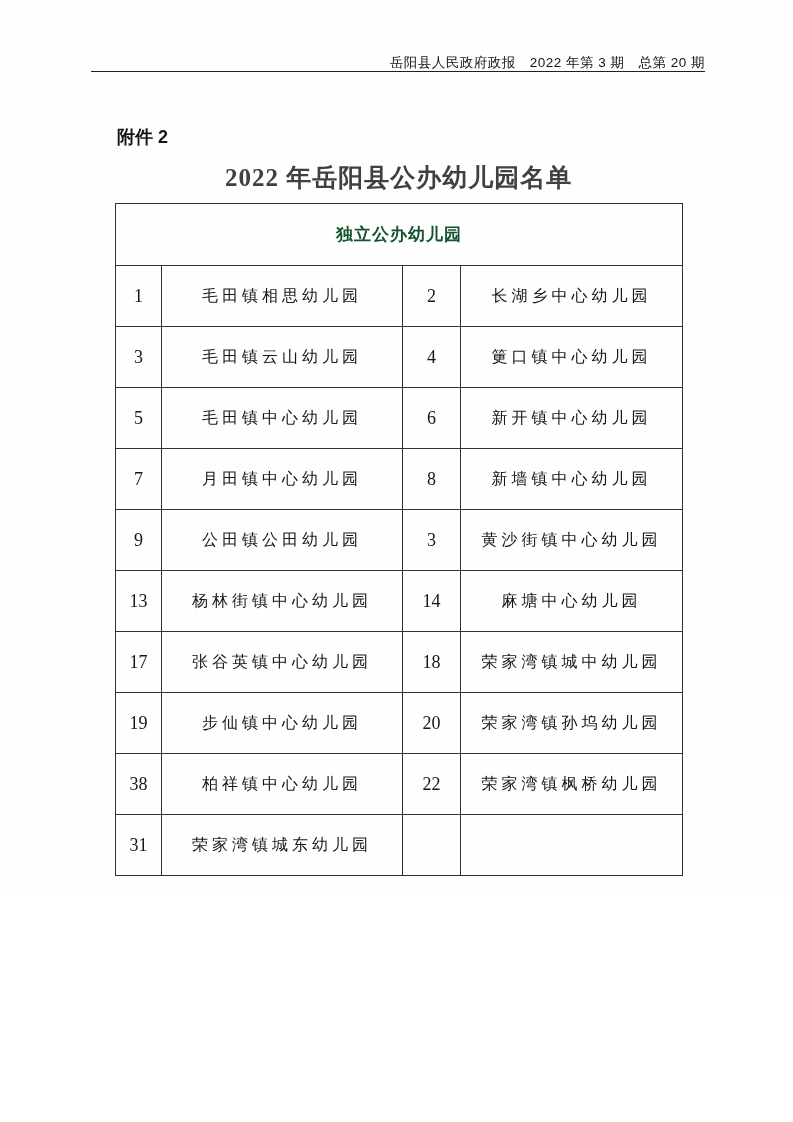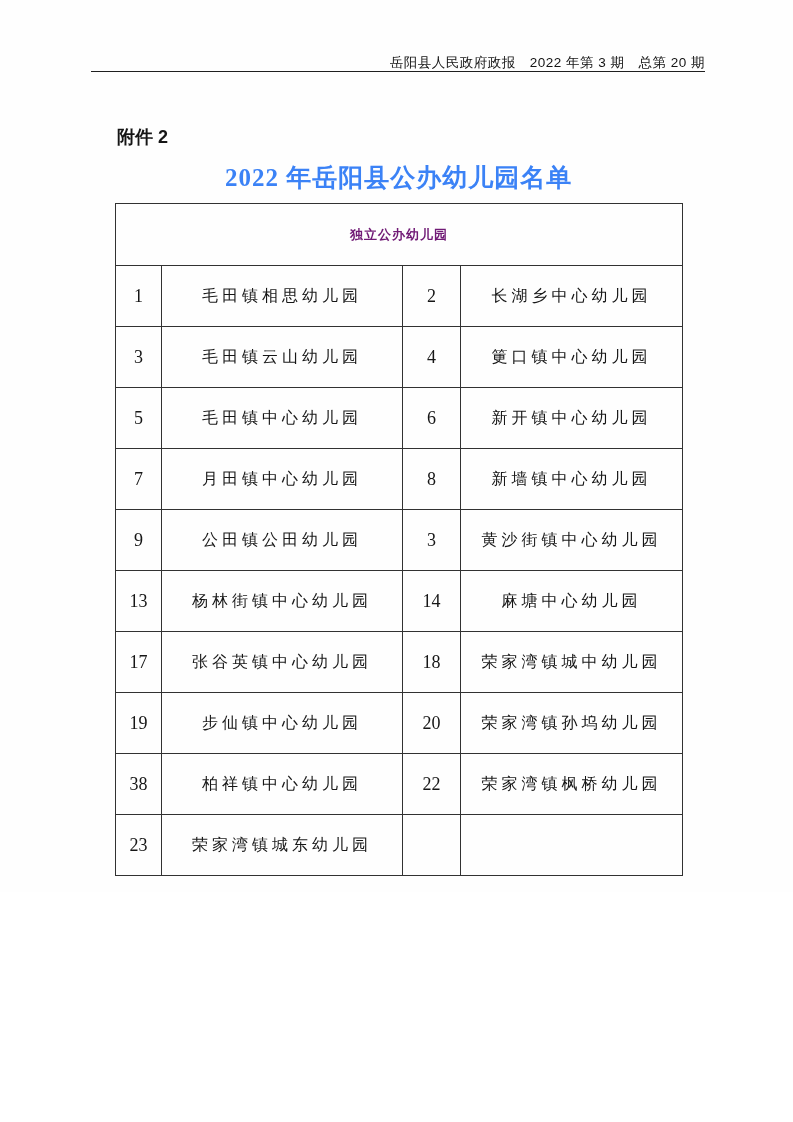--- a/index.html
+++ b/index.html
@@ -46,44 +46,44 @@
   .doc-title {
     position: absolute;
     top: 161px;
     left: 115px;
     width: 567px;
     margin: 0;
     text-align: center;
     font-size: 25px;
     font-weight: bold;
     letter-spacing: 1px;
-    color: #3b82f6;
+    color: #404040;
     font-family: "Liberation Serif", "DejaVu Serif", serif;
   }
   table.kg-table {
     position: absolute;
     top: 203px;
     left: 115px;
     width: 567px;
     border-collapse: collapse;
     table-layout: fixed;
   }
   table.kg-table td {
     border: 1px solid #323232;
     text-align: center;
     vertical-align: middle;
     padding: 0;
     overflow: hidden;
   }
   tr.section-row td {
     height: 61px;
     font-weight: bold;
-    font-size: 13px;
+    font-size: 17px;
     letter-spacing: 1px;
-    color: #701a75;
+    color: #14532d;
   }
   tr.data-row td {
     height: 60px;
   }
   td.num {
     font-size: 18px;
     color: #161616;
   }
   td.name {
     font-size: 16px;
@@ -172,21 +172,21 @@
         <td class="num">20</td>
         <td class="name">荣家湾镇孙坞幼儿园</td>
       </tr>
       <tr class="data-row">
         <td class="num">38</td>
         <td class="name">柏祥镇中心幼儿园</td>
         <td class="num">22</td>
         <td class="name">荣家湾镇枫桥幼儿园</td>
       </tr>
       <tr class="data-row">
-        <td class="num">23</td>
+        <td class="num">31</td>
         <td class="name">荣家湾镇城东幼儿园</td>
         <td class="num"></td>
         <td class="name"></td>
       </tr>
     </tbody>
   </table>
 
   <div class="page-number">99</div>
 
 </div>

